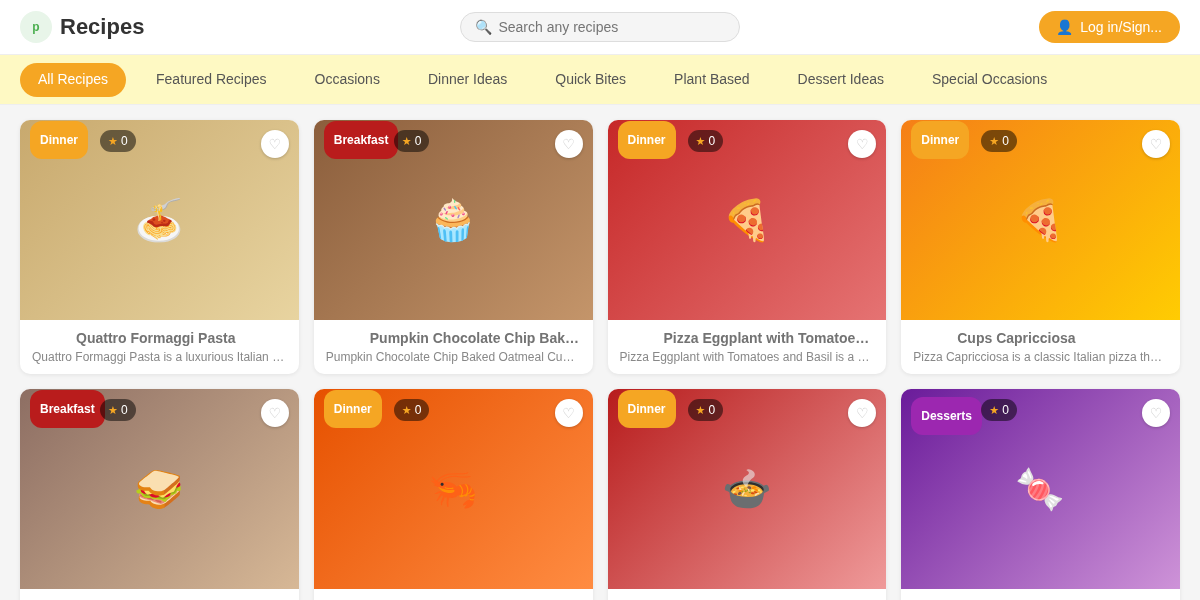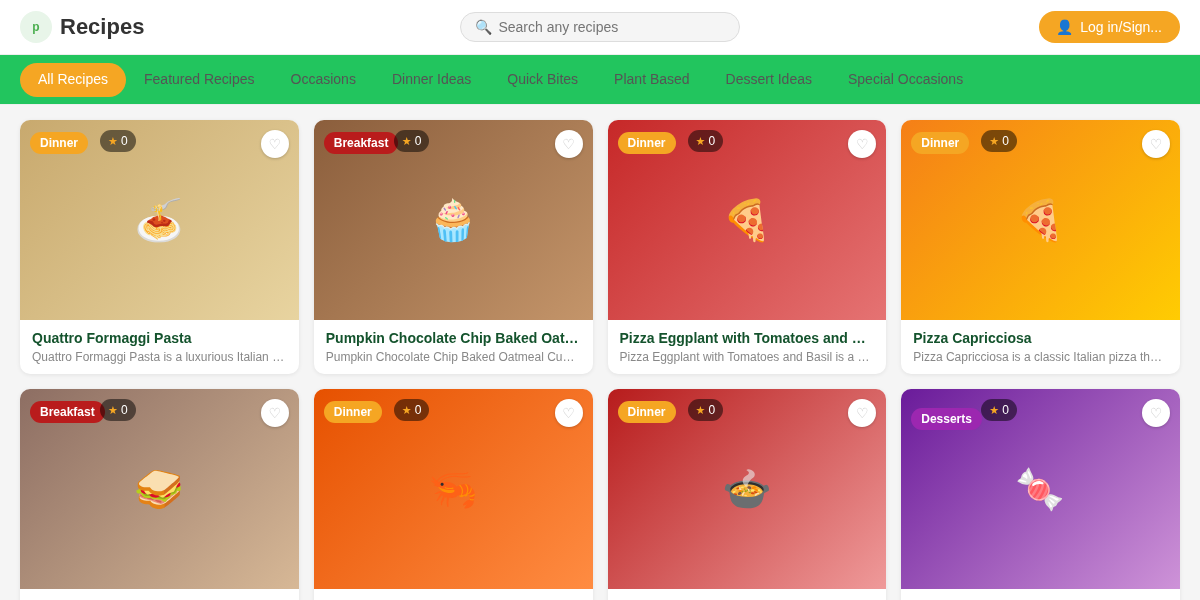--- a/index.html
+++ b/index.html
@@ -75,25 +75,25 @@
       cursor: pointer;
       display: flex;
       align-items: center;
       gap: 6px;
     }
 
     
     .nav-tabs {
       display: flex;
       align-items: center;
-      background: #22c55e;
+      background: #fef9c3;
       padding: 0 20px;
       border-bottom: 1px solid #eee;
       height: 50px;
-      gap: 0;
+      gap: 12px;
     }
     .nav-tab {
       padding: 12px 18px;
       font-size: 14px;
       color: #555;
       cursor: pointer;
       white-space: nowrap;
       border-bottom: 2px solid transparent;
     }
     .nav-tab.active {
@@ -132,25 +132,25 @@
     .card-img-placeholder {
       width: 100%;
       height: 100%;
       display: flex;
       align-items: center;
       justify-content: center;
       font-size: 40px;
     }
     .card-tag {
       position: absolute;
-      top: 12px;
+      top: 1px;
       left: 10px;
       color: white;
       border-radius: 12px;
-      padding: 4px 10px;
+      padding: 12px 10px;
       font-size: 12px;
       font-weight: bold;
     }
     .tag-dinner { background: #f5a623; }
     .tag-breakfast { background: #b91c1c; }
     .tag-desserts { background: #9c27b0; margin-top: 7px; }
 
     .card-rating {
       position: absolute;
       top: 10px;
@@ -181,25 +181,26 @@
       font-size: 14px;
       color: #ccc;
       box-shadow: 0 1px 3px rgba(0,0,0,0.2);
     }
     .card-body {
       padding: 10px 12px;
     }
     .card-title {
       font-size: 14px;
       font-weight: bold;
-      color: #14532d;
+      color: #737373;
       margin-bottom: 4px;
       white-space: nowrap;
       overflow: hidden;
       text-overflow: ellipsis;
+      margin-left: 44px;
     }
     .card-desc {
       font-size: 12px;
       color: #888;
       white-space: nowrap;
       overflow: hidden;
       text-overflow: ellipsis;
     }
 
     
@@ -298,21 +299,21 @@
       <div class="card-img-wrap">
         <div class="card-img-placeholder bg-pizza">🍕</div>
         <span class="card-tag tag-dinner">Dinner</span>
         <span class="card-rating">
           <span class="star-icon">★</span>
           <span>0</span>
         </span>
         <span class="card-heart">♡</span>
       </div>
       <div class="card-body">
-        <div class="card-title">Pizza Capricciosa</div>
+        <div class="card-title">Cups Capricciosa</div>
         <div class="card-desc">Pizza Capricciosa is a classic Italian pizza that off...</div>
       </div>
     </div>
 
     <div class="recipe-card">
       <div class="card-img-wrap">
         <div class="card-img-placeholder bg-sandwich">🥪</div>
         <span class="card-tag tag-breakfast">Breakfast</span>
         <span class="card-rating">
           <span class="star-icon">★</span>

